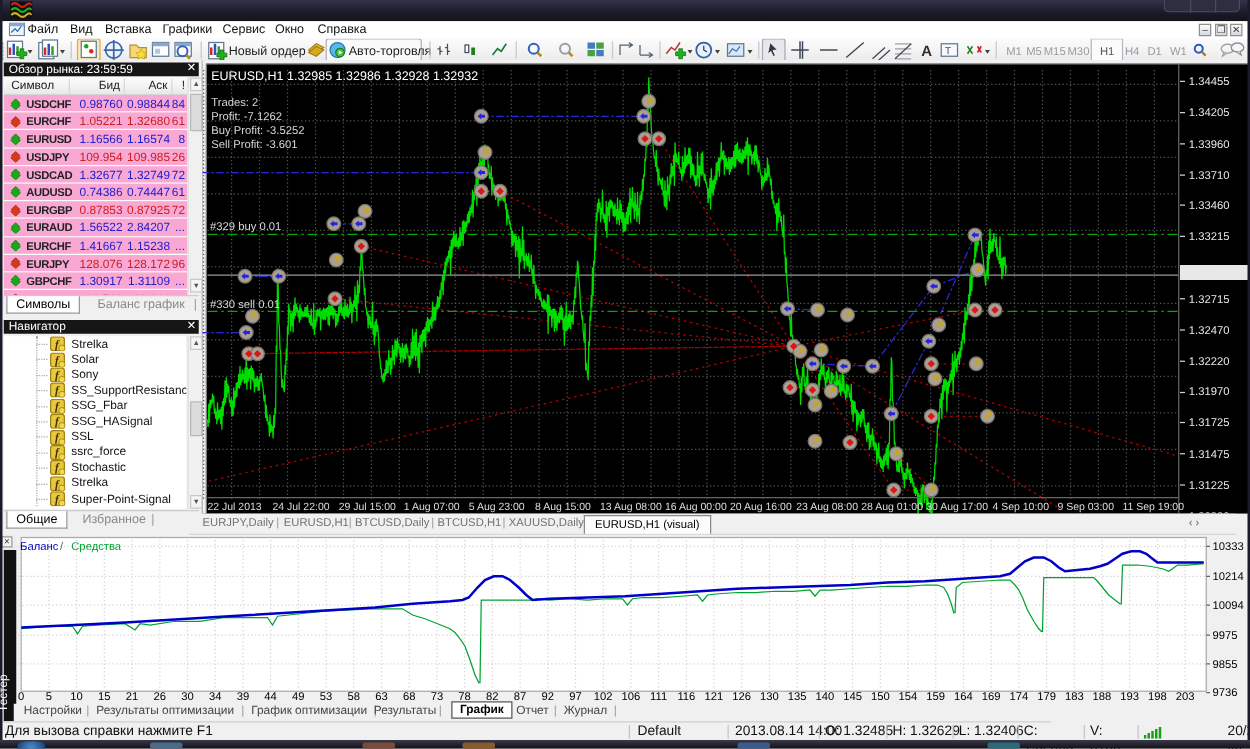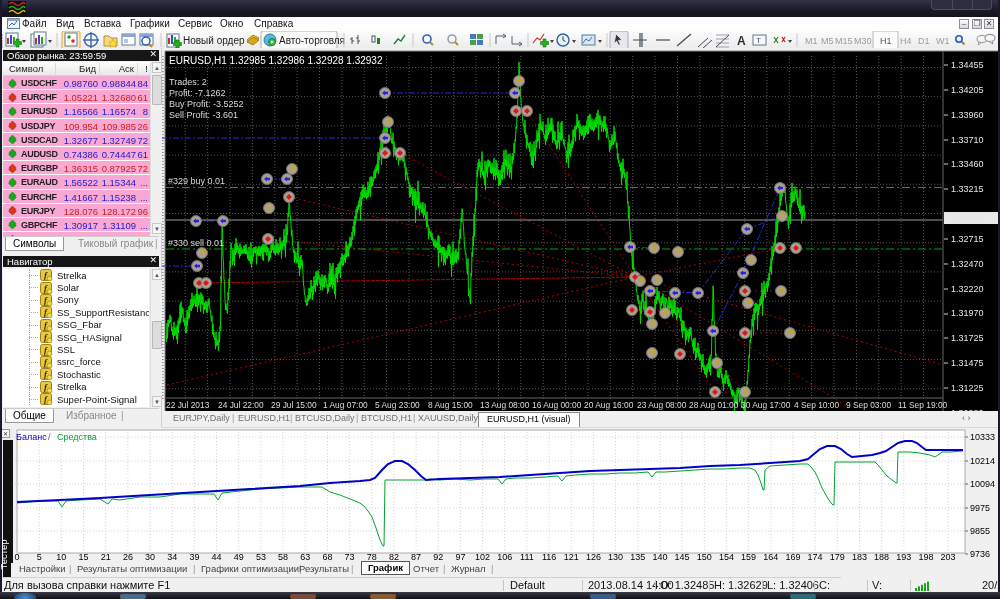--- a/index.html
+++ b/index.html
@@ -24,21 +24,21 @@
 .sbth{position:absolute;left:1px;width:10px;background:#dcdcdc;border:1px solid #b8b8b8;border-radius:1px}
 .sbarr{position:absolute;left:1px;width:10px;height:11px;background:#f4f4f4;border:1px solid #c8c8c8;color:#555;font-size:6px;text-align:center;line-height:10px}
 .ptabs{position:absolute;left:3px;width:156px;height:15px;background:#f0f0f0;font-size:10px;border-top:1px solid #ccc}
 .ptab{position:absolute;top:0;height:14px;padding:1px 7px;color:#888;white-space:nowrap}
 .ptab.act{background:#fff;border:1px solid #999;border-top:none;color:#000}
 #navpanel{position:absolute;left:3px;top:269px;width:146px;height:138px;background:#fff;overflow:hidden}
 .nvrow{height:12.4px;display:flex;align-items:center;font-size:9.5px;color:#111;position:relative;padding-left:37px}
 .nvrow .dash{position:absolute;left:26px;top:6px;width:9px;border-top:1px dotted #aaa}
 .nvrow .nvt{margin-left:4px;white-space:nowrap}
 .treev{position:absolute;left:29px;top:269px;height:136px;border-left:1px dotted #aaa}
-#charttabs{left:162px;top:411px;width:838px;height:17px;background:#f0f0f0;border-bottom:1px solid #d8d8d8;font-size:9px;color:#707070}
+#charttabs{left:151px;top:411px;width:838px;height:17px;background:#f0f0f0;border-bottom:1px solid #d8d8d8;font-size:9px;color:#707070}
 #charttabs span{position:absolute;top:2px}
 #charttabs .act{background:#fcfcfc;border:1px solid #888;border-bottom:none;color:#000;padding:1px 8px 3px;top:1px}
 #testertabs{left:11px;top:563px;width:989px;height:14px;background:#f0f0f0;font-size:9.5px;color:#444}
 #testertabs span{position:absolute;top:0px}
 #testertabs .act{background:#fff;border:1px solid #555;color:#000;font-weight:bold;padding:0px 6px 1px;top:-2px}
 #tstrip{left:0;top:428px;width:13px;height:149px;background:#ececec}
 #tstrip .blk{position:absolute;left:3px;top:12px;width:10px;height:137px;background:#111}
 #tstrip .vt{position:absolute;left:-12px;top:121px;transform:rotate(-90deg);font-size:9.5px;color:#fff;white-space:nowrap;z-index:3}
 #statusbar{left:0;top:577px;width:841px;height:15px;background:#f0f0f0;border-top:1px solid #d0d0d0;font-size:11px;color:#111}
 #statusbar span{position:absolute;top:1px}
@@ -267,33 +267,33 @@
       <span class="v-b c2">0.74447</span>
       <span class="v-b c3">61</span>
     </div>
 <div class="mwrow">
       <span class="sy">
         <svg width="9" height="9" viewBox="0 0 10 10">
           <path d="M5,0 L9,4 L7.5,4 L9.3,6 L5,10 L0.7,6 L2.5,4 L1,4 Z" fill="#d83818" stroke="#902008" stroke-width="0.5"></path>
         </svg>
         <b>EURGBP</b>
       </span>
-      <span class="v-r c1">1.36315</span>
+      <span class="v-r c1">0.87853</span>
       <span class="v-r c2">0.87925</span>
       <span class="v-r c3">72</span>
     </div>
 <div class="mwrow">
       <span class="sy">
         <svg width="9" height="9" viewBox="0 0 10 10">
           <path d="M5,0 L9,4 L7.5,4 L9.3,6 L5,10 L0.7,6 L2.5,4 L1,4 Z" fill="#18a818" stroke="#0a700a" stroke-width="0.5"></path>
         </svg>
         <b>EURAUD</b>
       </span>
       <span class="v-b c1">1.56522</span>
-      <span class="v-b c2">1.15344</span>
+      <span class="v-b c2">2.84207</span>
       <span class="v-b c3">...</span>
     </div>
 <div class="mwrow">
       <span class="sy">
         <svg width="9" height="9" viewBox="0 0 10 10">
           <path d="M5,0 L9,4 L7.5,4 L9.3,6 L5,10 L0.7,6 L2.5,4 L1,4 Z" fill="#18a818" stroke="#0a700a" stroke-width="0.5"></path>
         </svg>
         <b>EURCHF</b>
       </span>
       <span class="v-b c1">1.41667</span>
@@ -334,21 +334,21 @@
       <span class="v-r c3"></span>
     </div>
 </div>
 <div class="abs mwsb" style="left:150px;top:62px;height:172px">
  <div class="sbarr" style="top:0">▲</div>
  <div class="sbth" style="top:13px;height:30px"></div>
  <div class="sbarr" style="bottom:0">▼</div>
 </div>
 <div class="abs ptabs" style="top:236px">
  <span class="ptab act" style="left:2px">Символы</span>
- <span class="ptab" style="left:68px">Тиковый график</span>
+ <span class="ptab" style="left:68px">Баланс график</span>
     <span style="position:absolute;left:152px;top:1px;color:#999">|</span>
 </div>
 
 <div class="abs phead" style="top:256px">Навигатор<span class="x">✕</span></div>
 <div id="navpanel" class="abs">
     <div class="nvrow">
       <span class="dash"></span>
       <svg width="13" height="12" viewBox="0 0 13 12" style="flex:none">
         <rect x="0.5" y="0.5" width="11" height="11" rx="2" fill="#e8c83c" stroke="#a08018"></rect>
         <text x="4" y="9" style="font:italic bold 9px 'Liberation Serif',serif;fill:#403000">f</text>
@@ -848,21 +848,21 @@
 <div class="abs" id="tstrip">
     <div class="abs" style="left:1px;top:1px;width:9px;height:9px;border:1px solid #999;background:#f4f4f4;font-size:6px;line-height:8px;text-align:center;color:#333">✕</div>
     <div class="blk"></div>
     <span class="vt">Тестер</span>
   </div>
 <div class="abs" id="testertabs">
  <span style="left:8px">Настройки</span>
     <span style="left:58px;color:#999">|</span>
  <span style="left:66px">Результаты оптимизации</span>
     <span style="left:182px;color:#999">|</span>
- <span style="left:190px">Графики оптимизации</span>
+ <span style="left:190px">График оптимизации</span>
     <span style="left:288px;color:#999">|</span>
  <span style="left:288px">Результаты</span>
     <span style="left:340px;color:#999">|</span>
  <span class="act" style="left:350px">График</span>
  <span style="left:402px">Отчет</span>
     <span style="left:432px;color:#999">|</span>
  <span style="left:440px">Журнал</span>
     <span style="left:480px;color:#999">|</span>
 </div>
 

